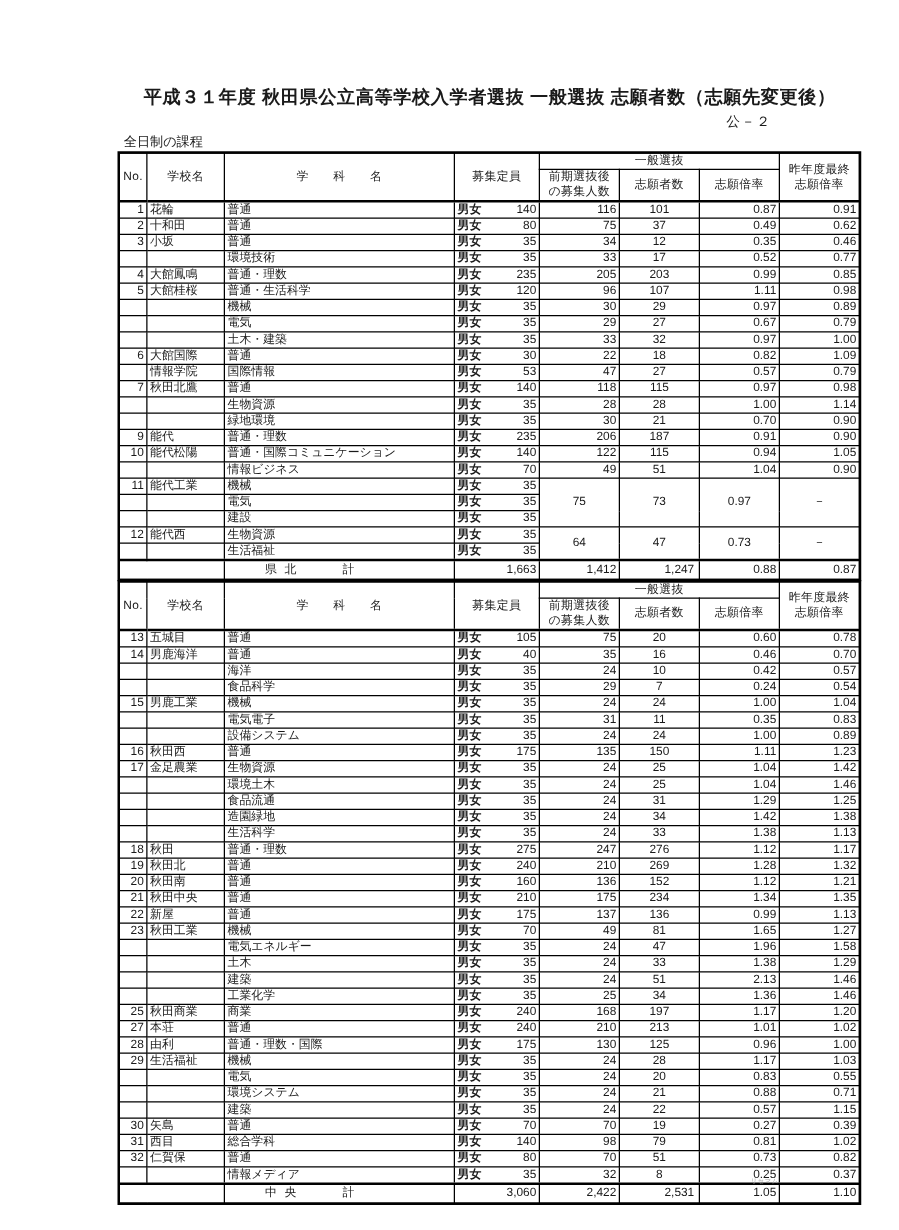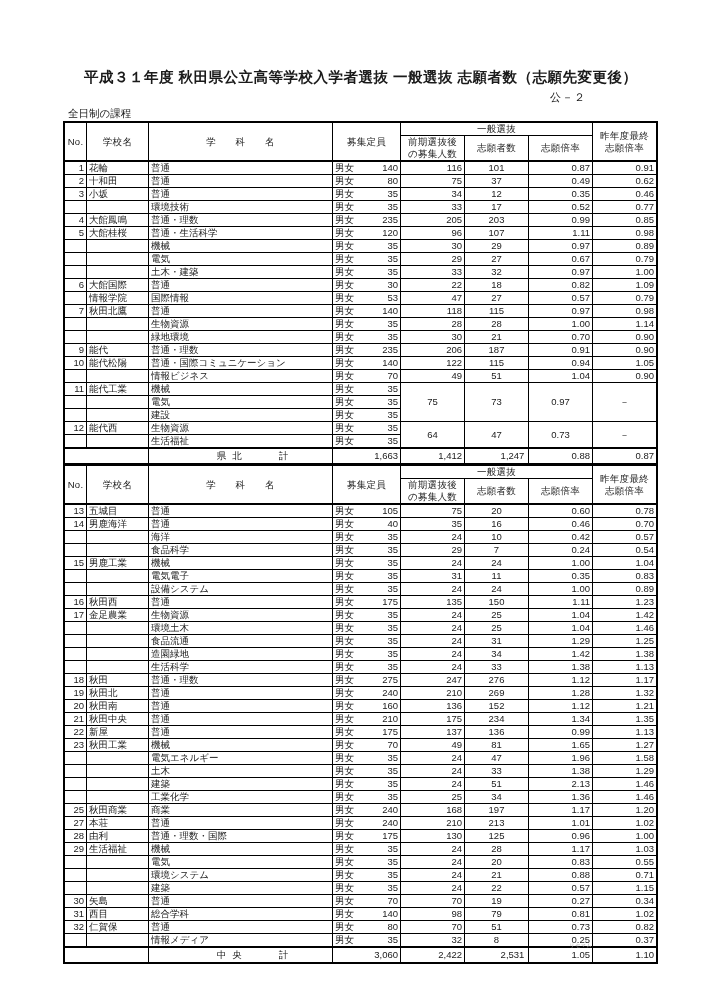--- a/index.html
+++ b/index.html
@@ -7,21 +7,21 @@
   body {
     width: 719px;
     height: 984px;
     background: #ffffff;
     font-family: "Liberation Sans", "DejaVu Sans", sans-serif;
     color: #1a1a1a;
     position: relative;
     overflow: hidden;
   }
 
-  .page { position: relative; width: 608px; height: 984px; }
+  .page { position: relative; width: 608px; height: 984px; margin-left: 31px; }
 
   .doc-title {
     position: absolute;
     left: 84px; top: 68px;
     font-size: 14.5px;
     font-weight: bold;
     letter-spacing: 0.5px;
     white-space: nowrap;
   }
   .doc-code {
@@ -72,31 +72,31 @@
   .c-no    { width: 22px;  text-align: right; padding-right: 4px; }
   .c-school{ width: 62px;  text-align: left;  padding-left: 3px; }
   .c-dept  { width: 184px; text-align: left;  padding-left: 4px; }
   .c-quota { width: 68px;  text-align: right; padding-right: 5px; position: relative; }
   .c-after { width: 64px;  text-align: right; padding-right: 5px; }
   .c-appl  { width: 64px;  text-align: center; padding-right: 5px; }
   .c-rate  { width: 64px;  text-align: right; padding-right: 5px; }
   .c-prev  { width: 64px;  text-align: right; padding-right: 5px; }
 
   .quota-cell { display: flex; justify-content: space-between; align-items: center; }
-  .quota-sex { font-size: 9.5px; font-weight: normal; }
+  .quota-sex { font-size: 9.5px; font-weight: bold; }
   .quota-num { font-size: 9.5px; }
 
   .mid-center { text-align: center; vertical-align: middle; }
 
   tr.total td {
     border-top: 2px solid #000;
     height: 15px;
     padding-left: 34px;
   }
-  tr.total .lbl { text-align: center; padding-left: 32px; letter-spacing: 6px; font-family: Liberation Serif, serif; }
+  tr.total .lbl { text-align: left; padding-left: 32px; letter-spacing: 6px; font-family: Liberation Serif, serif; }
 
   tr.grp-start td { border-top: 1px solid #000; }
   tr.firstdata td { border-top: 2px solid #000; }
 
   .watermark {
     position: absolute;
     right: 14px; bottom: 12px;
     color: #9a9a9a;
     font-weight: bold;
     font-size: 23px;
@@ -976,21 +976,21 @@
             <td class="c-dept">普通</td>
             <td class="c-quota">
               <div class="quota-cell">
                 <span class="quota-sex">男女</span>
                 <span class="quota-num">70</span>
               </div>
             </td>
             <td class="c-after">70</td>
             <td class="c-appl">19</td>
             <td class="c-rate">0.27</td>
-            <td class="c-prev">0.34</td>
+            <td class="c-prev">0.39</td>
           </tr>
           <tr class="grp-start">
             <td class="c-no">31</td>
             <td class="c-school">西目</td>
             <td class="c-dept">総合学科</td>
             <td class="c-quota">
               <div class="quota-cell">
                 <span class="quota-sex">男女</span>
                 <span class="quota-num">140</span>
               </div>

